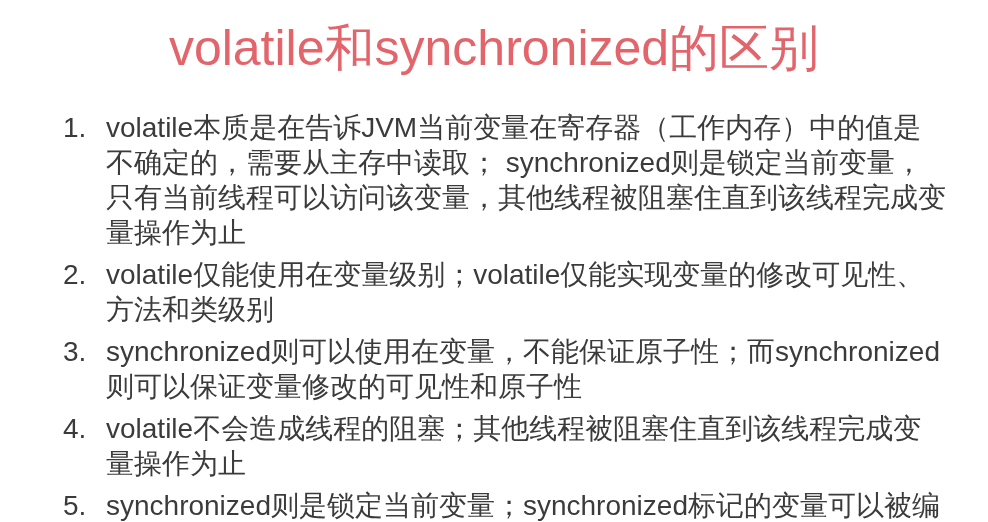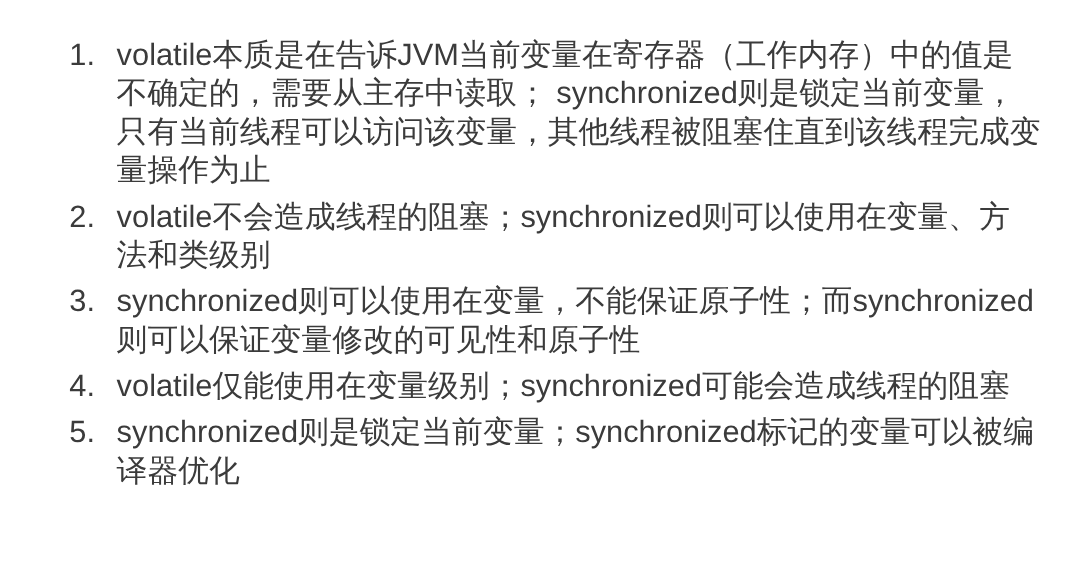--- a/index.html
+++ b/index.html
@@ -46,36 +46,37 @@
     white-space: nowrap;
   }
   .points .txt {
     word-break: break-word;
   }
 </style>
 </head>
 <body>
 
 <div class="slide">
+  <h1 class="title">volatile和synchronized的区别</h1>
 
   <ol class="points">
     <li>
       <span class="num">1.</span>
       <span class="txt">volatile本质是在告诉JVM当前变量在寄存器（工作内存）中的值是不确定的，需要从主存中读取； synchronized则是锁定当前变量，只有当前线程可以访问该变量，其他线程被阻塞住直到该线程完成变量操作为止</span>
     </li>
     <li>
       <span class="num">2.</span>
-      <span class="txt">volatile不会造成线程的阻塞；synchronized则可以使用在变量、方法和类级别</span>
+      <span class="txt">volatile仅能使用在变量级别；volatile仅能实现变量的修改可见性、方法和类级别</span>
     </li>
     <li>
       <span class="num">3.</span>
       <span class="txt">synchronized则可以使用在变量，不能保证原子性；而synchronized则可以保证变量修改的可见性和原子性</span>
     </li>
     <li>
       <span class="num">4.</span>
-      <span class="txt">volatile仅能使用在变量级别；synchronized可能会造成线程的阻塞</span>
+      <span class="txt">volatile不会造成线程的阻塞；其他线程被阻塞住直到该线程完成变量操作为止</span>
     </li>
     <li>
       <span class="num">5.</span>
       <span class="txt">synchronized则是锁定当前变量；synchronized标记的变量可以被编译器优化</span>
     </li>
   </ol>
 </div>
 
 </body></html>

